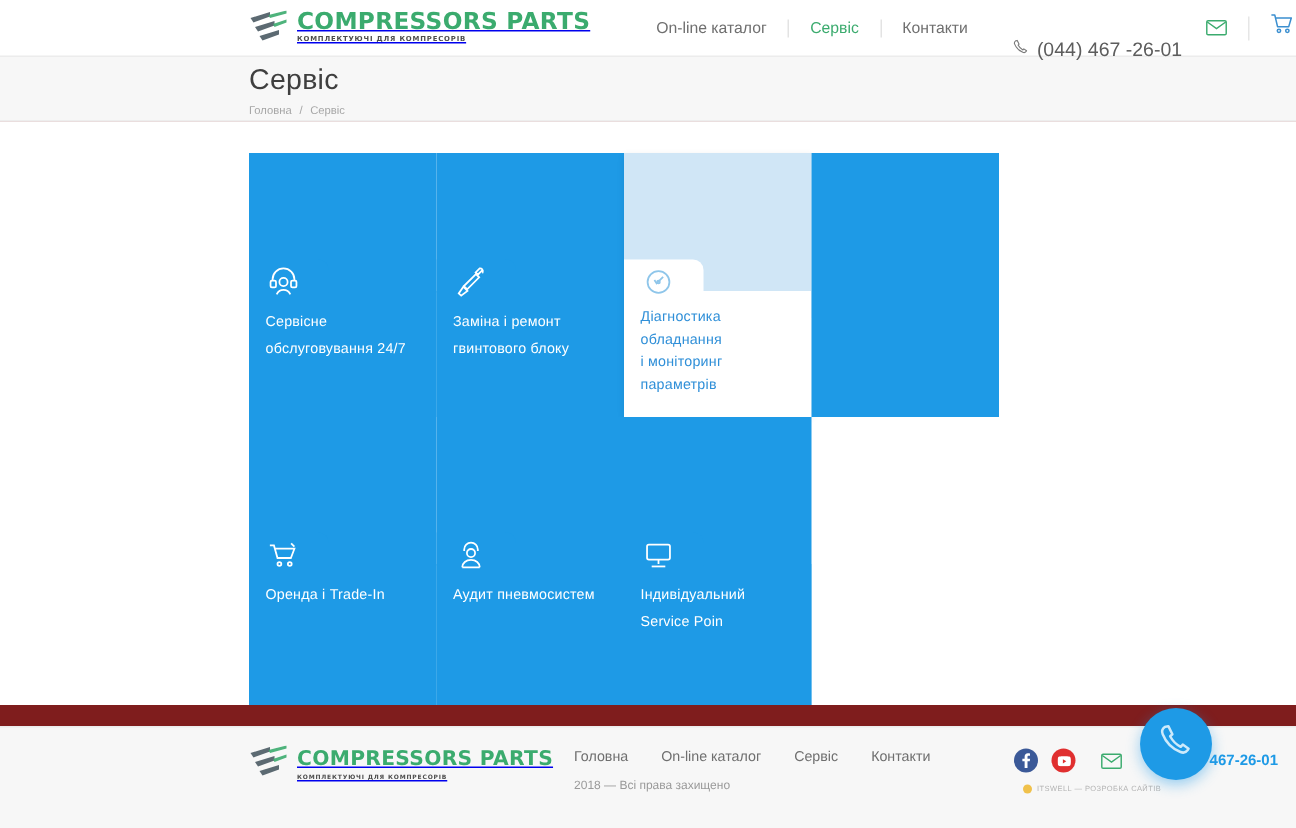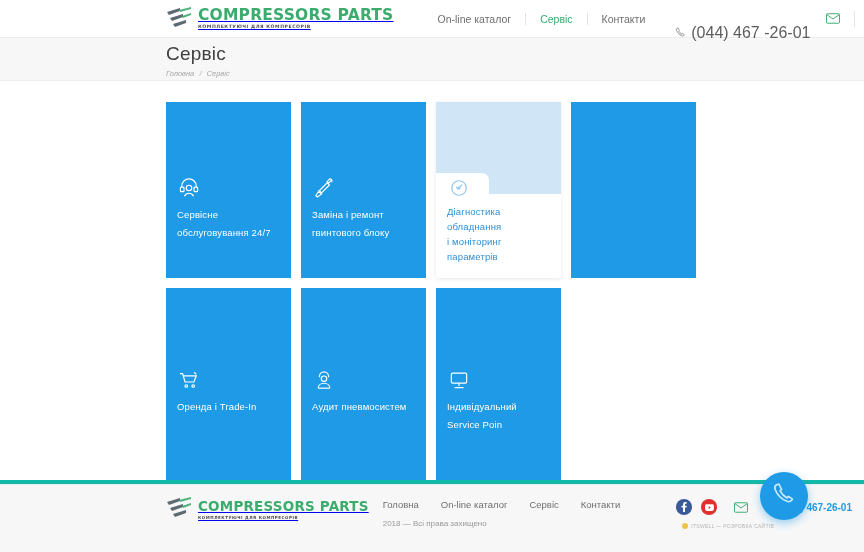--- a/index.html
+++ b/index.html
@@ -3,21 +3,21 @@
 <meta charset="utf-8">
 <title>Сервіс — COMPRESSORS PARTS</title>
 <style>
   * { box-sizing: border-box; margin: 0; padding: 0; }
   html, body {
     width: 864px; height: 552px;
     font-family: "Liberation Sans", sans-serif;
     background: #ffffff;
     overflow: hidden;
   }
-  .page { position: relative; width: 864px; height: 552px; background:#14b8a6; }
+  .page { position: relative; width: 864px; height: 552px; background:#7f1d1d; }
 
   
   .header {
     height: 38px; background:#fff;
     display:flex; align-items:center;
     padding: 0 20px 0 0;
     border-bottom: 1px solid #ececec;
     position: relative; z-index: 20;
   }
   .logo-wrap { display:flex; align-items:center; margin-left:166px; }
@@ -39,45 +39,45 @@
     font-size:10.5px; color:#6f6f6f; text-decoration:none;
     padding: 0 14px; white-space:nowrap;
     border-right:1px solid #e3e3e3; line-height:12px;
   }
   .nav a:last-child { border-right:none; }
   .nav a.active { color:#3bab6e; }
 
   .head-right { display:flex; align-items:center; margin-left:16px; }
   .phone-link {
     display:flex; align-items:center; gap:5px;
-    font-size:16px; color:#5d5d5d; text-decoration:none; white-space:nowrap;margin-top:28px;
+    font-size:13px; color:#5d5d5d; text-decoration:none; white-space:nowrap;margin-top:28px;
   }
   .mail-ico { margin-left:16px; display:flex; align-items:center; }
   .head-sep { width:1px; height:16px; background:#e6e6e6; margin:0 14px; }
   .cart { display:flex; align-items:center; gap:6px; }
   .cart-badge {
     width:15px; height:15px; border-radius:50%;
     background:#1e9ae6; color:#fff; font-size:8.5px;
     display:flex; align-items:center; justify-content:center;
   }
 
   
   .title-band {
     background:#f7f7f7; height:43px;
     padding-left:166px; padding-top:5px;
     border-bottom:1px solid #ededed;
   }
   .page-title { font-size:19px; color:#3f3f3f; font-weight:normal; letter-spacing:0.2px; }
-  .crumbs { font-size:7.5px; color:#a6a6a6; margin-top:4px;font-style:italic; }
+  .crumbs { font-size:7.5px; color:#a6a6a6; margin-top:4px; }
   .crumbs a { color:#a6a6a6; text-decoration:none; }
   .crumbs .sep { margin:0 3px; }
 
   
   .content { padding: 21px 0 0 166px; background:#fff; }
-  .grid { display:flex; flex-wrap:wrap; gap:10px; width:540px; }
+  .grid { display:flex; flex-wrap:wrap; width:540px; }
 
   .card {
     width:125px; position:relative; background:#1e9ae6;
     overflow:hidden; text-decoration:none; display:block;
   }
   .card.r1 { height:176px; }
   .card.r2 { height:192px; }
 
   .card-img { width:125px; position:absolute; top:0; left:0; }
   .card.r1 .card-img { height:110px; }

